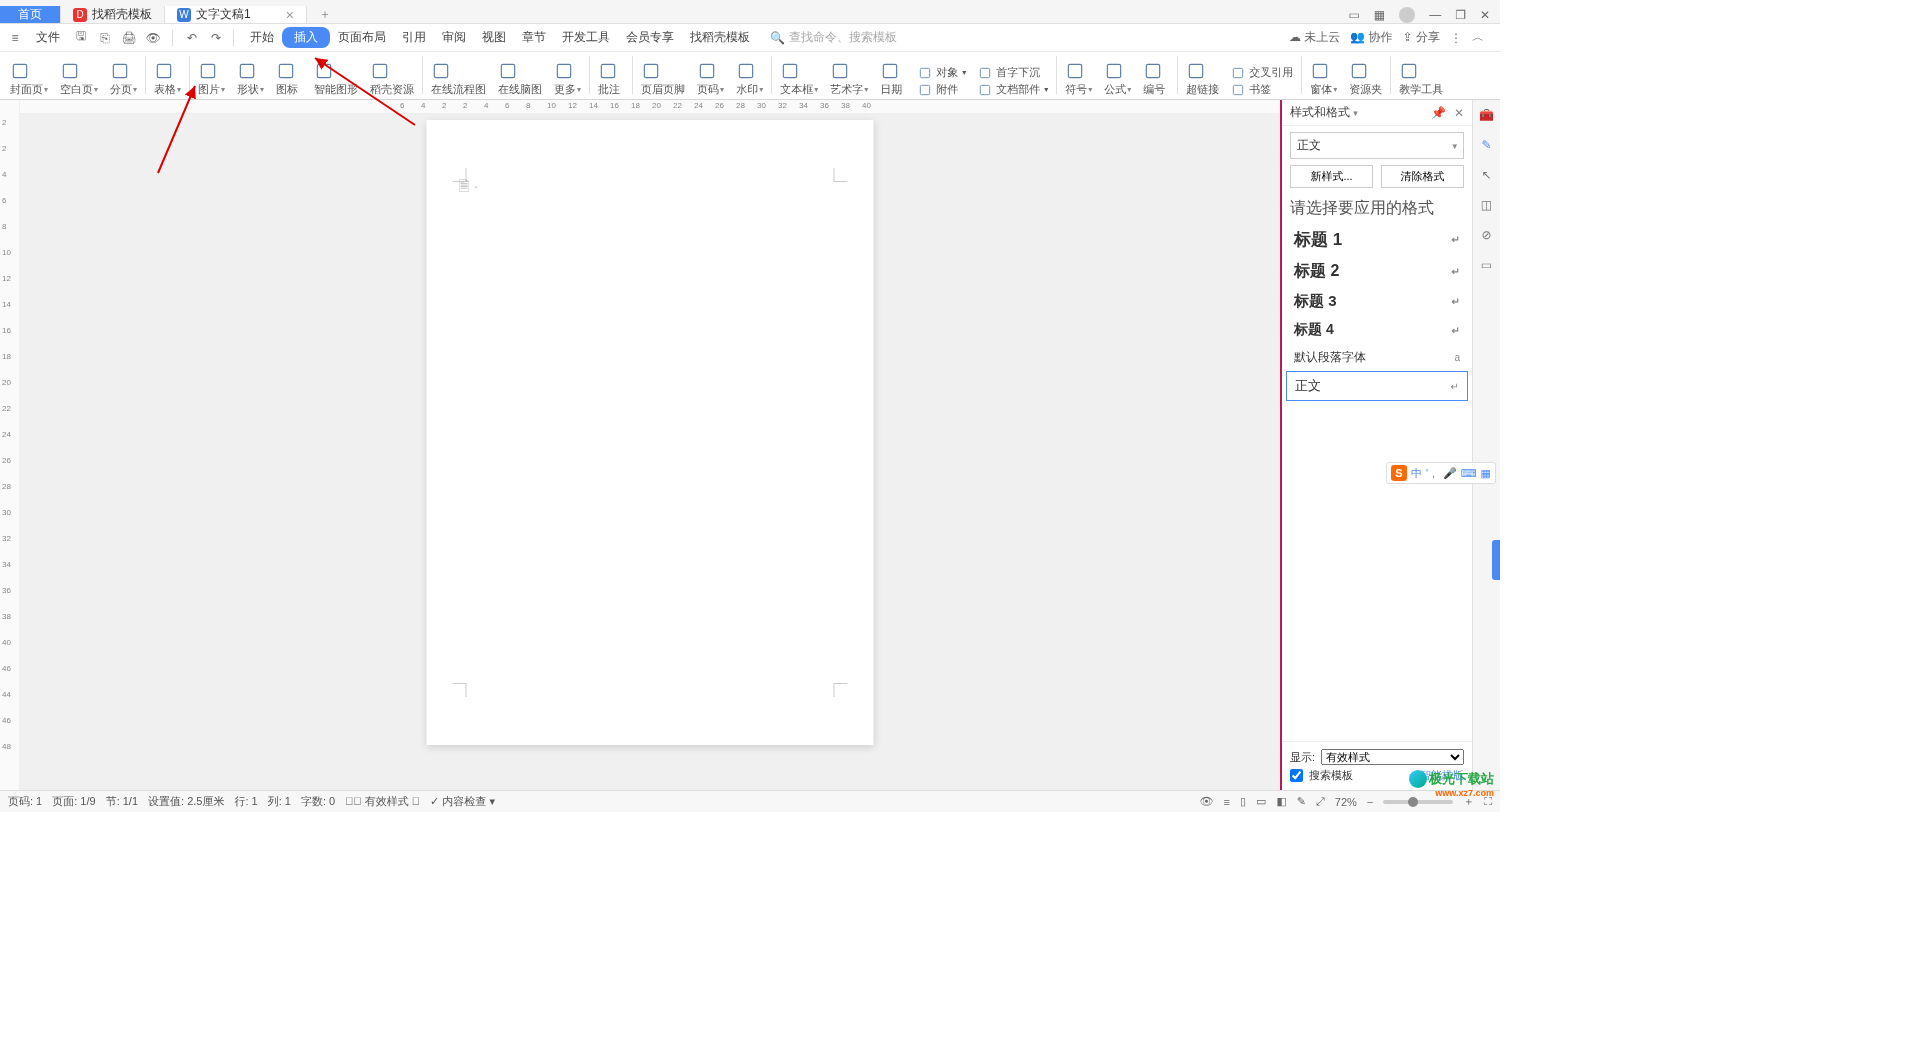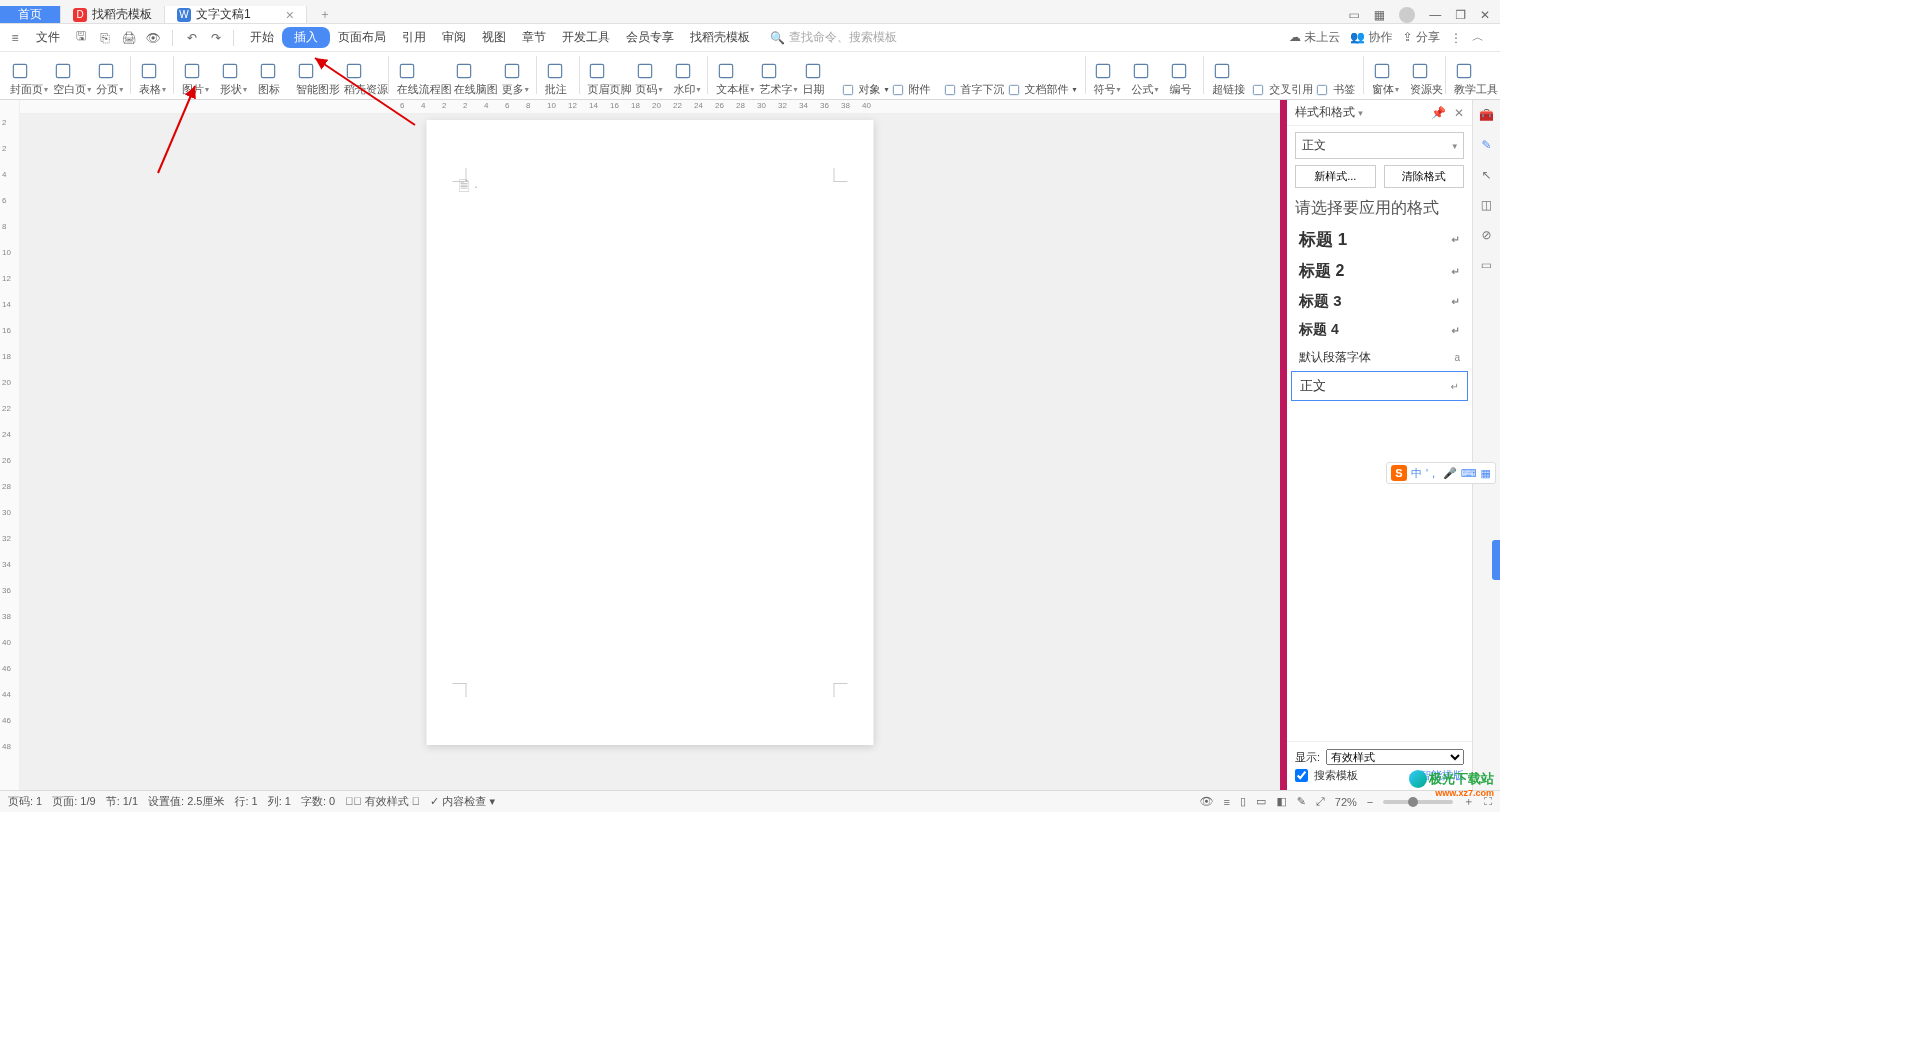--- a/index.html
+++ b/index.html
@@ -21,37 +21,37 @@
 .topbar2 .sep { width:1px; height:16px; background:#ddd; margin:0 4px; }
 .searchbox { display:flex; align-items:center; color:#aaa; gap:4px; margin-left:8px; }
 .cloudbar { margin-left:auto; display:flex; align-items:center; gap:10px; color:#666; padding-right:10px; }
 .ribbon { height:48px; display:flex; align-items:flex-end; padding:0 4px 2px; border-bottom:1px solid #d8d8d8; gap:0; overflow:hidden; }
 .ribgrp { display:flex; flex-direction:column; align-items:flex-start; justify-content:flex-end; padding:0 6px; min-width:38px; cursor:pointer; }
 .ribgrp .ic { height:22px; display:flex; align-items:center; justify-content:center; color:#4a6; font-size:18px; }
 .ribgrp .ic svg { width:20px; height:20px; stroke:#5a7fa8; fill:none; stroke-width:1.4; }
 .ribgrp .lbl { font-size:11px; color:#555; white-space:nowrap; display:flex; align-items:center; gap:1px; }
 .ribgrp .lbl .dd { font-size:8px; color:#888; }
 .ribsep { width:1px; height:38px; background:#e0e0e0; margin:0 2px; align-self:center; }
-.ribpair { display:flex; flex-direction:row; justify-content:center; padding:0 6px; gap:2px; font-size:11px; color:#555; }
+.ribpair { display:flex; flex-direction:column; justify-content:center; padding:0 6px; gap:2px; font-size:11px; color:#555; }
 .ribpair div { display:flex; align-items:center; gap:4px; cursor:pointer; white-space:nowrap; }
 .ribpair svg { width:14px; height:14px; stroke:#5a7fa8; fill:none; stroke-width:1.4; }
 .workspace { display:flex; height:calc(100% - 24px - 28px - 48px - 22px); position:relative; }
 .vruler { width:20px; background:#fafafa; border-right:1px solid #eee; position:relative; font-size:8px; color:#888; }
 .vruler .tick { position:absolute; left:2px; }
 .docarea { flex:1; background:#f0f0f0; position:relative; overflow:hidden; }
 .hruler { position:absolute; top:0; left:0; right:0; height:14px; background:#fafafa; border-bottom:1px solid #eee; font-size:8px; color:#888; }
 .hruler .tick { position:absolute; top:1px; }
 .page { position:absolute; left:50%; top:20px; transform:translateX(-50%); width:447px; height:625px; background:#fff; box-shadow:0 2px 8px rgba(0,0,0,.15); }
 .page .corner { position:absolute; width:14px; height:14px; border:1px solid #ccc; }
 .page .c-tl { top:48px; left:26px; border-right:none; border-bottom:none; transform:rotate(180deg);}
 .page .c-tr { top:48px; right:26px; border-left:none; border-bottom:none; transform:rotate(180deg);}
 .page .c-bl { bottom:48px; left:26px; border-right:none; border-top:none; transform:rotate(180deg);}
 .page .c-br { bottom:48px; right:26px; border-left:none; border-top:none; transform:rotate(180deg);}
 .page .docicon { position:absolute; top:56px; left:32px; color:#bbb; font-size:14px; }
-.sidepanel { width:192px; border-left:7px solid #be185d; background:#fff; display:flex; flex-direction:column;justify-content:center; }
+.sidepanel { width:192px; border-left:2px solid #be185d; background:#fff; display:flex; flex-direction:column;justify-content:center; }
 .sidepanel .hdr { display:flex; align-items:center; justify-content:space-between; padding:4px 8px; font-size:12px; color:#444; border-bottom:1px solid #eee; }
 .sidepanel .hdr .ctrls { display:flex; gap:8px; color:#888; }
 .styleselect { margin:6px 8px; border:1px solid #ccc; padding:4px 6px; font-size:12px; display:flex; justify-content:space-between; align-items:center; }
 .btnrow { display:flex; gap:8px; padding:0 8px 6px; }
 .btnrow button { flex:1; font-size:11px; padding:3px 0; border:1px solid #ccc; background:#fff; cursor:pointer; }
 .prompt { padding:4px 8px; font-size:16px; color:#555; }
 .stylelist { flex:1; overflow:auto; padding:0 4px; }
 .styleitem { padding:5px 8px; display:flex; justify-content:space-between; align-items:center; cursor:pointer; }
 .styleitem.h1 { font-size:17px; font-weight:bold; }
 .styleitem.h2 { font-size:16px; font-weight:bold; }

